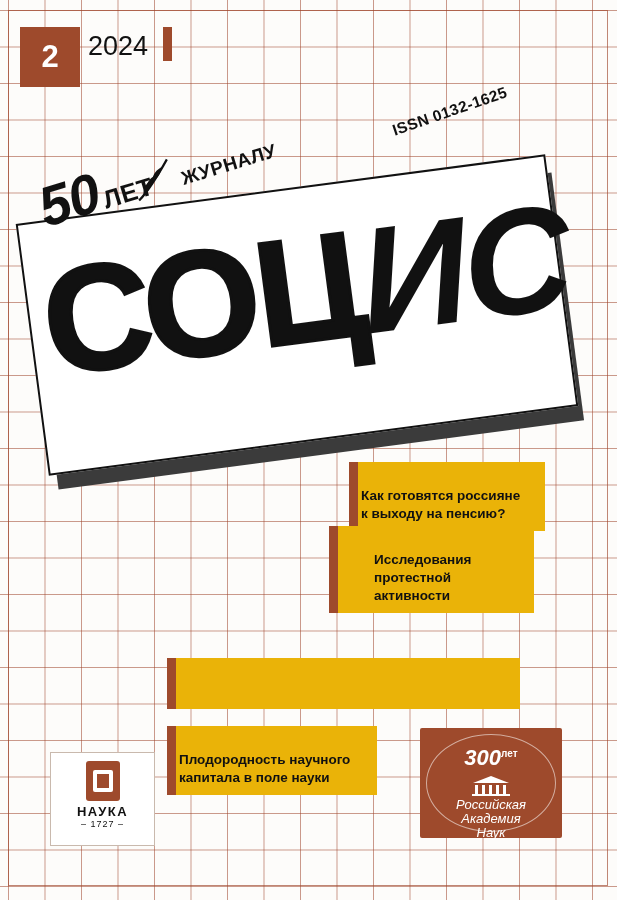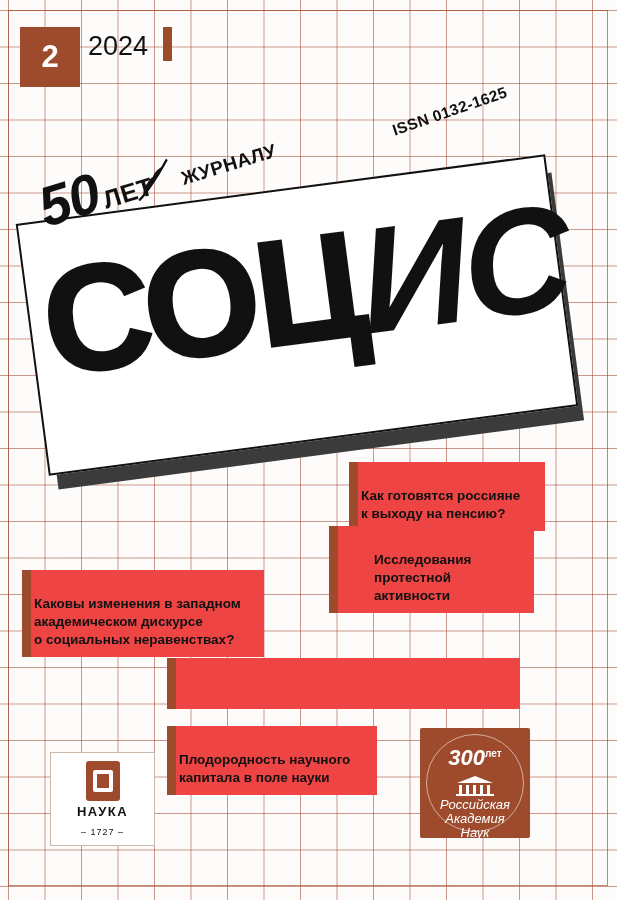--- a/index.html
+++ b/index.html
@@ -175,21 +175,21 @@
     transform: rotate(-16deg);
   }
 
   
   .headline {
     position: absolute;
     font-size: 13.5px;
     font-weight: bold;
     color: #111111;
     line-height: 18px;
-    background: #ef4444;
+    background: #eab308;
     padding: 7px 10px 8px 12px;
     box-sizing: border-box;
     white-space: pre-line;
   }
   .headline .marker {
     position: absolute;
     left: 0;
     top: 0;
     width: 9px;
     height: 100%;
@@ -238,34 +238,35 @@
   .nauka-name {
     font-size: 13px;
     font-weight: bold;
     letter-spacing: 1.5px;
     color: #111111;
   }
   .nauka-year {
     font-size: 9px;
     letter-spacing: 1px;
     color: #111111;
-    margin-top: 8px;
+    margin-top: 0;
   }
 
   
   .ras {
     position: absolute;
     left: 420px;
     top: 728px;
     width: 110px;
     height: 110px;
     background: #9e4a2c;
     color: #ffffff;
     text-align: center;
     border-radius: 2px;
+    padding-left: 32px;
   }
   .ras-inner {
     position: absolute;
     left: 6px; top: 6px; right: 6px; bottom: 6px;
     border: 1px solid rgba(255,255,255,0.55);
     border-radius: 50%;
   }
   .ras-300 {
     position: absolute;
     left: 0; right: 0;
@@ -324,25 +325,20 @@
     <path d="M10 31 C11 25 16 21 21 20 C19 26 16 30 10 31 Z" fill="#111"></path>
   </svg>
 
   <div class="headline h1">
     <span class="marker"></span><span>Как готовятся россияне
 к выходу на пенсию?</span>
   </div>
   <div class="headline h2">
     <span class="marker"></span><span>Исследования
 протестной активности</span>
-  </div>
-  <div class="headline h3">
-    <span class="marker"></span><span>Каковы изменения в западном
-академическом дискурсе
-о социальных неравенствах?</span>
   </div>
   <div class="headline h4">
     <span class="marker"></span>
   </div>
   <div class="headline h5">
     <span class="marker"></span><span>Плодородность научного
 капитала в поле науки</span>
   </div>
 
   <div class="nauka">

